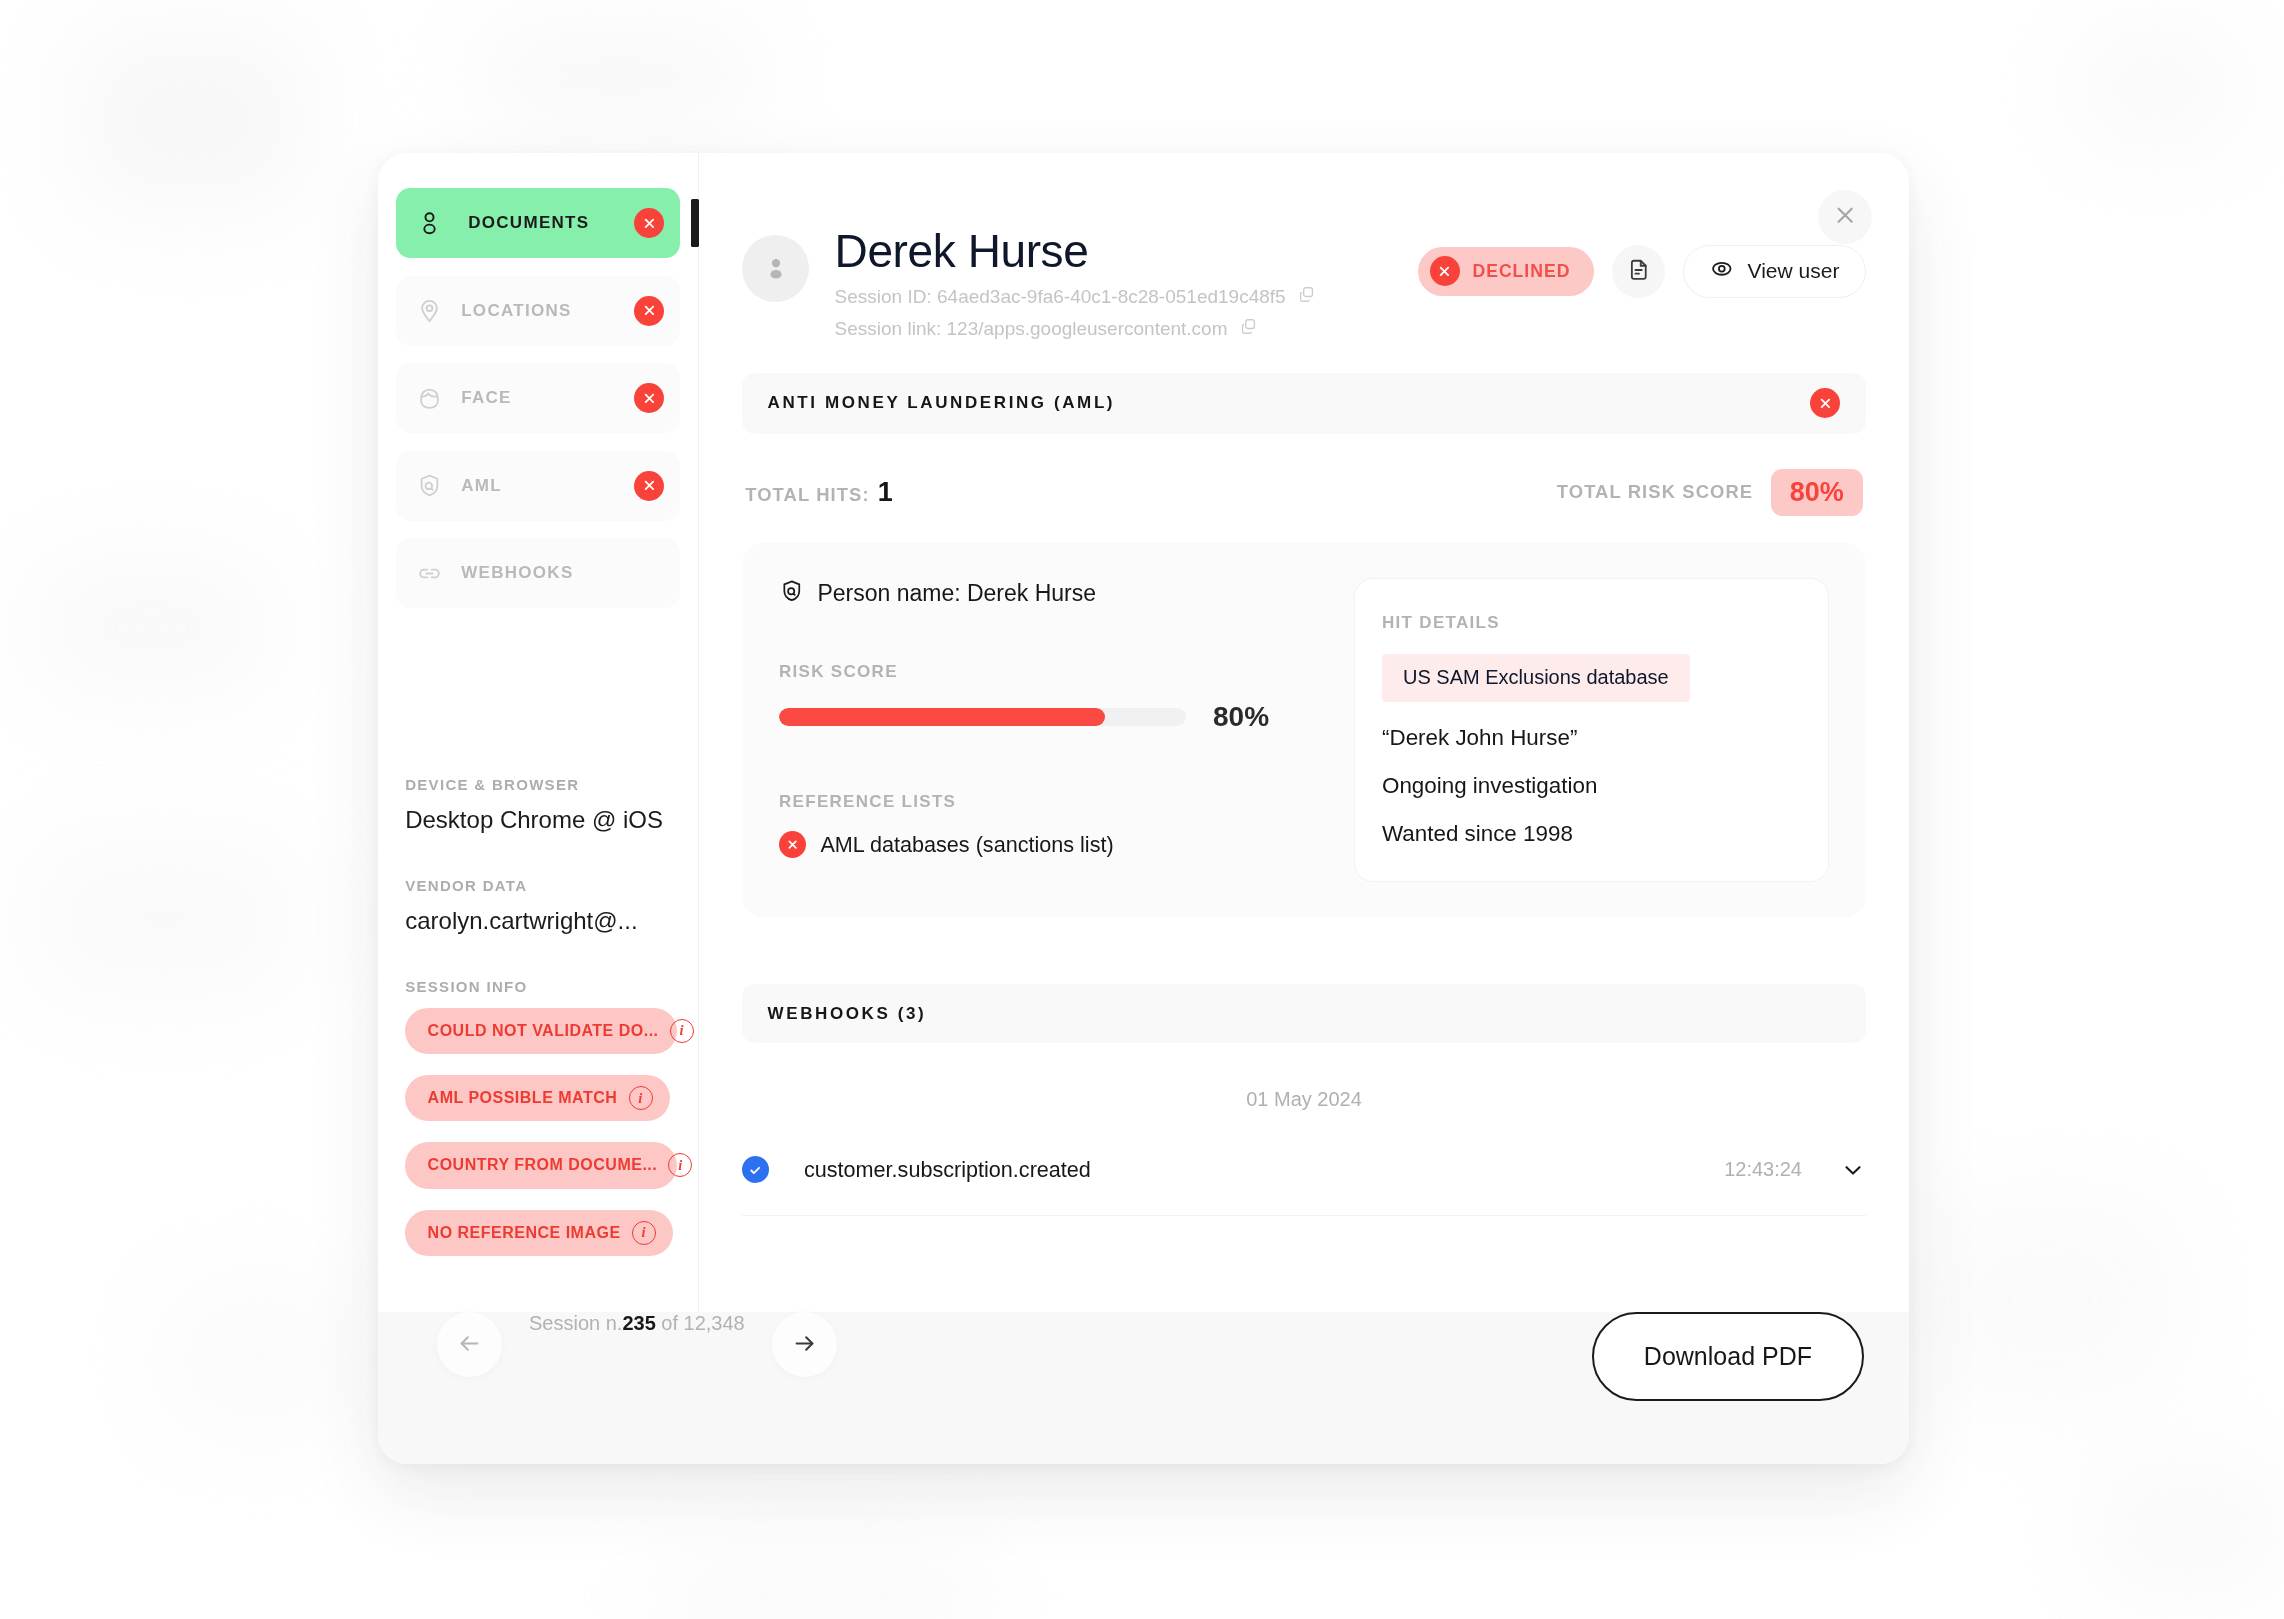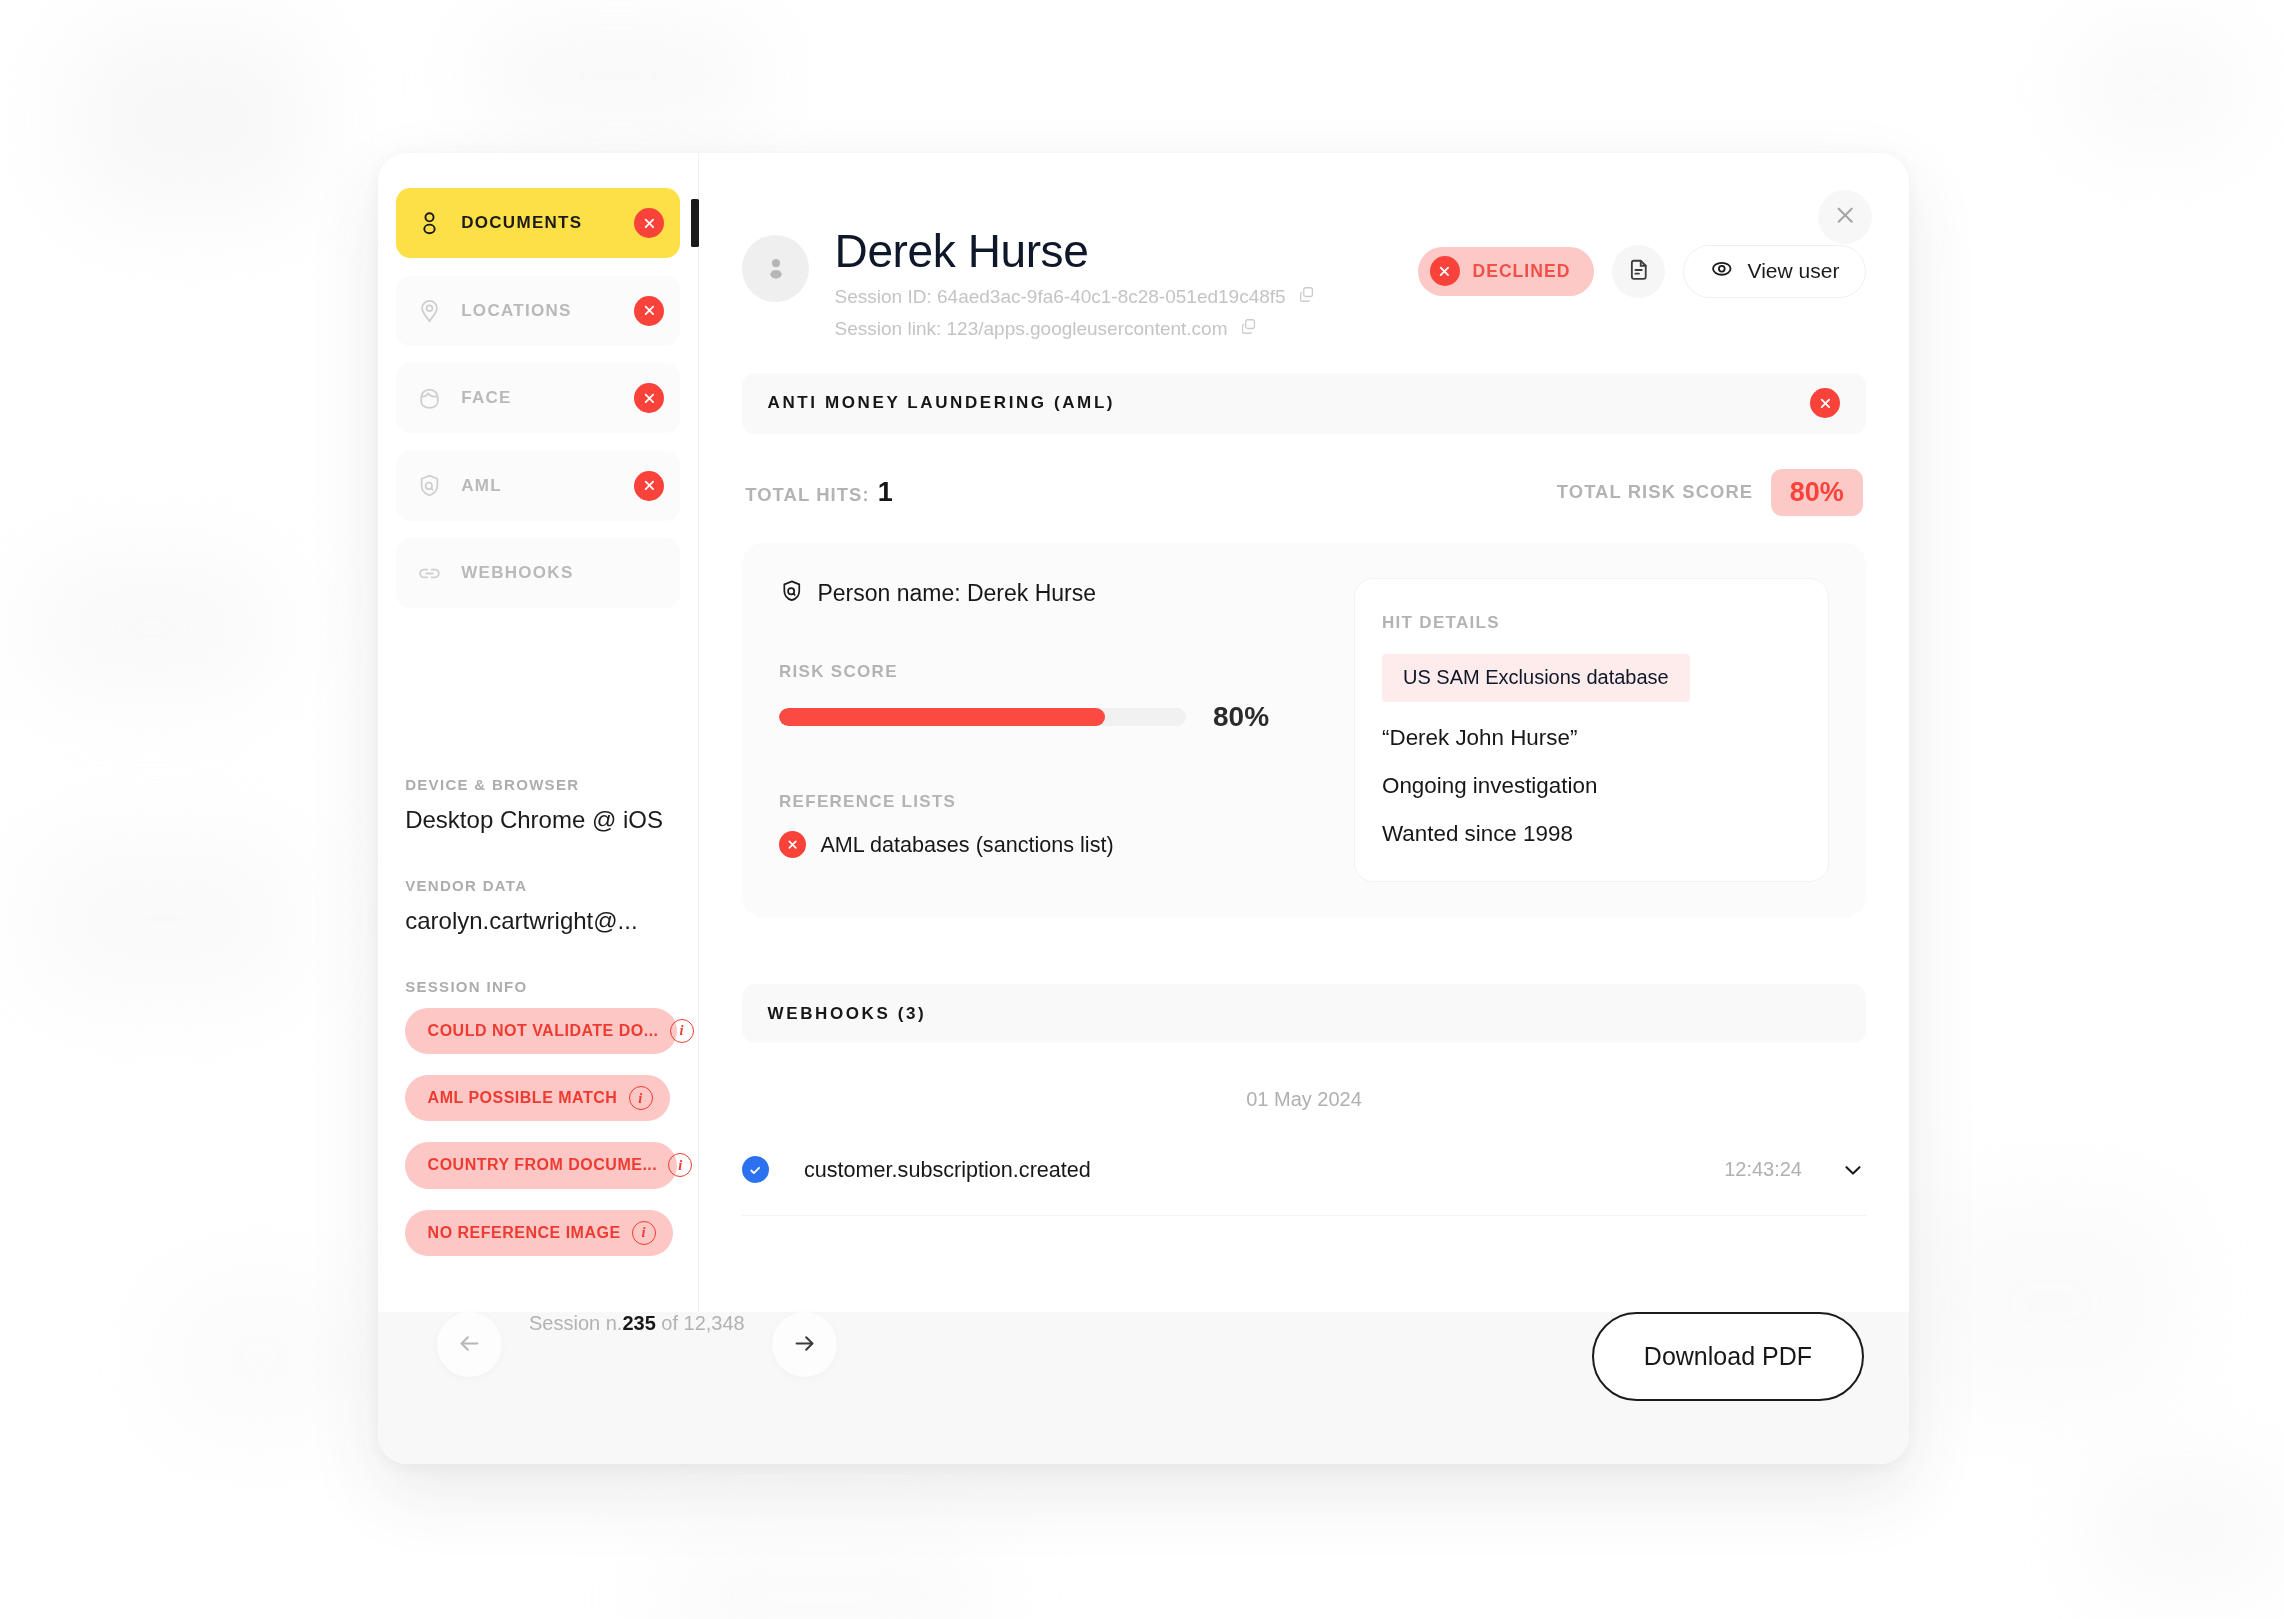--- a/index.html
+++ b/index.html
@@ -55,21 +55,21 @@
   .nav-item {
     position: relative;
     height: 70px;
     border-radius: 14.4px;
     display: flex;
     align-items: center;
     padding: 0 16px 0 17.6px;
     margin-bottom: 17.6px;
     background: #fbfbfb;
   }
-  .nav-item.active { background: #fde047; }
+  .nav-item.active { background: #86efac; gap: 7px; }
   .nav-item.active .nav-label { color: #1b1b1b; }
   .nav-item .active-bar {
     display: none;
     position: absolute;
     right: -19px;
     top: 11.2px; bottom: 11.2px;
     width: 8.8px;
     background: #1b1b1b;
     border-radius: 1.6px;
   }

